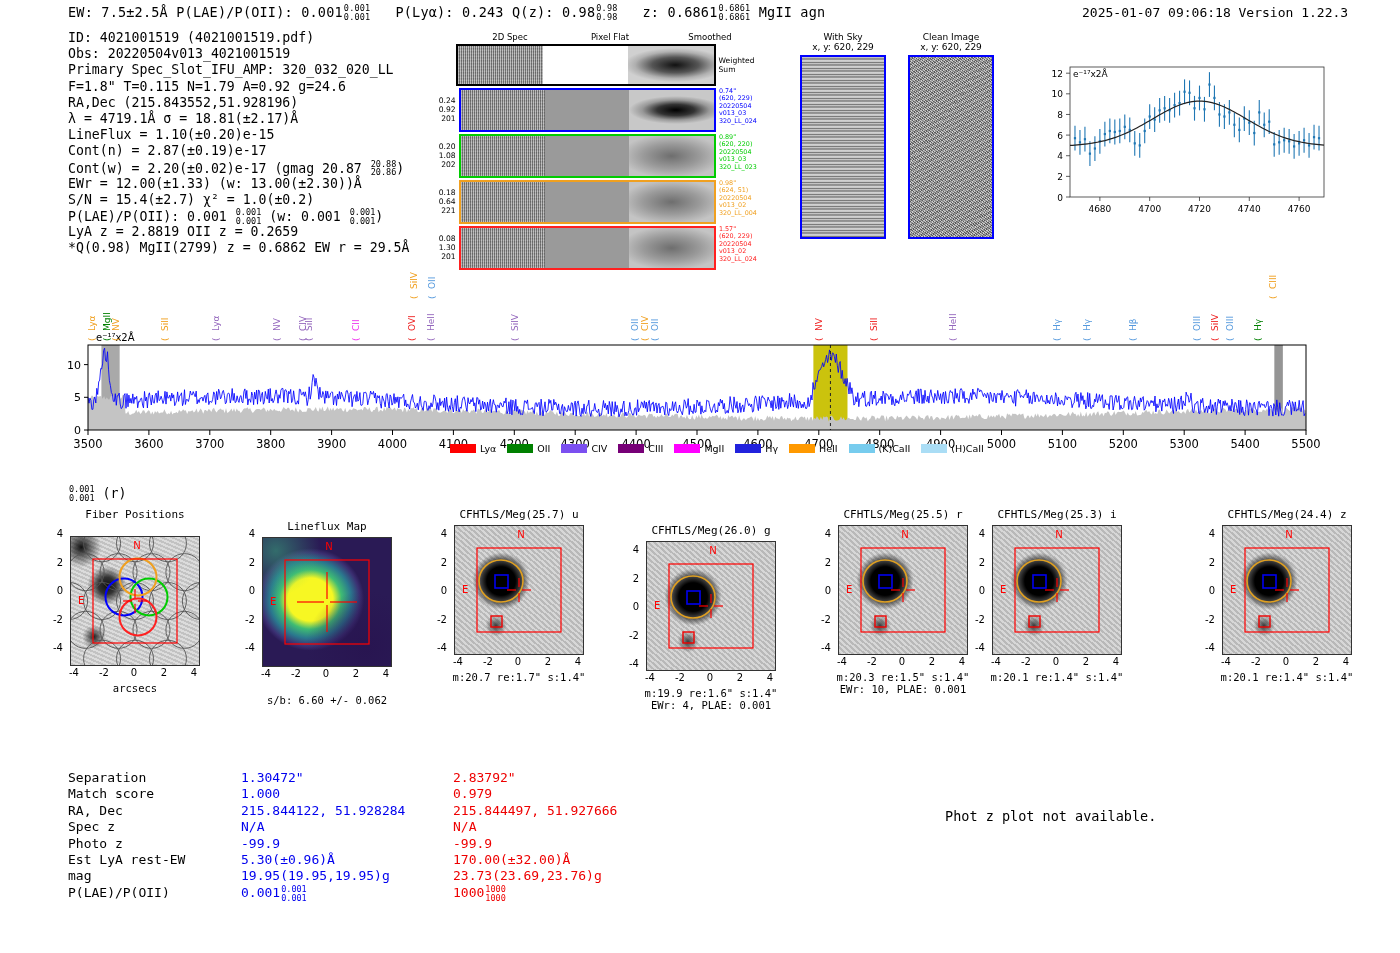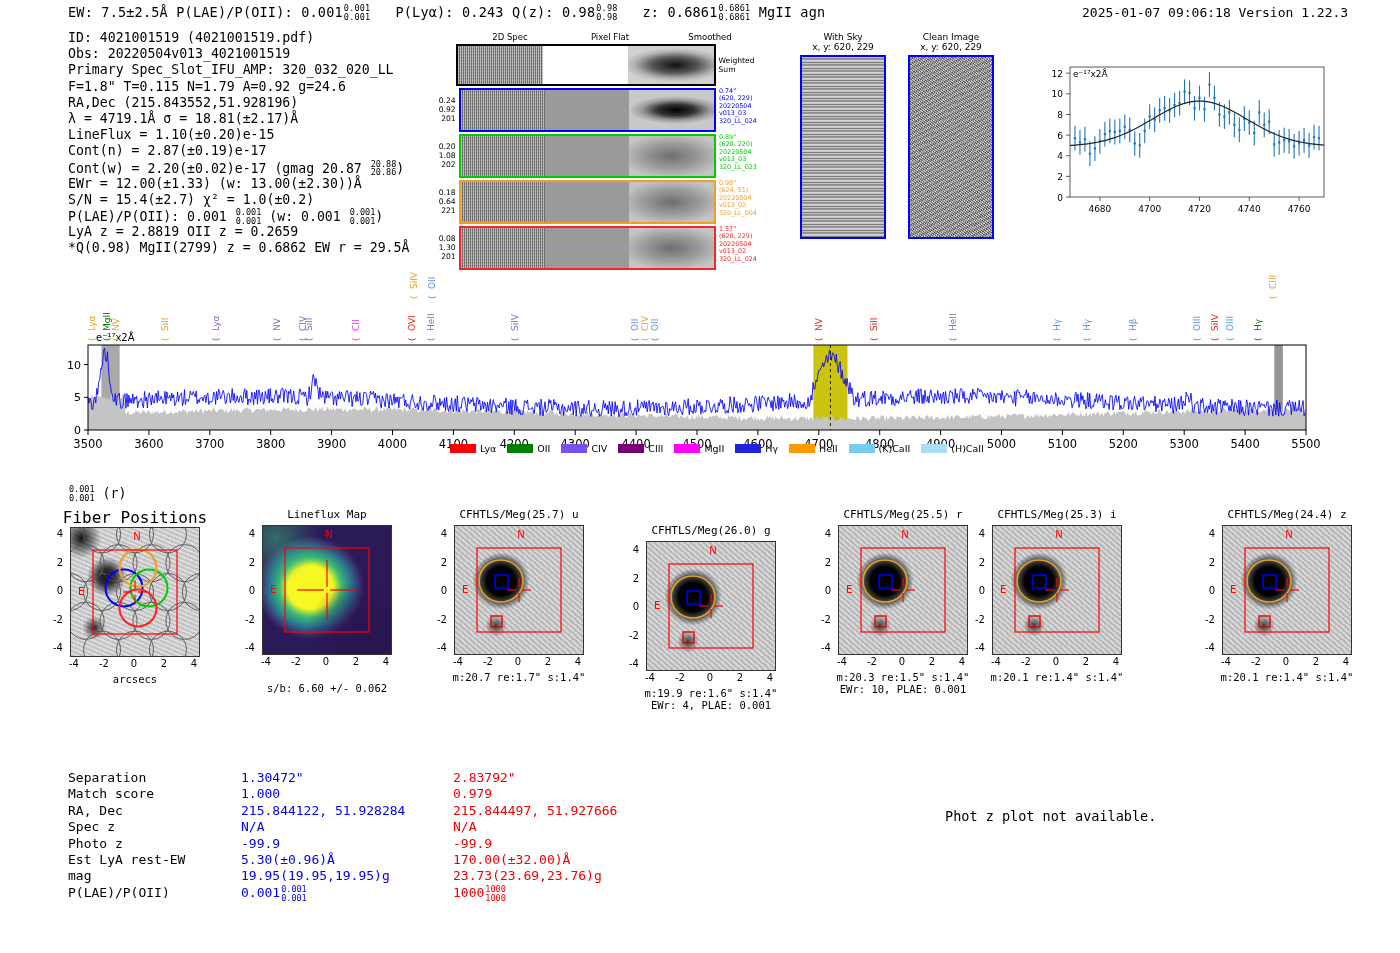--- a/index.html
+++ b/index.html
@@ -539,21 +539,21 @@
     </div>
   </div>
 
 <div class="abs mono nw" id="mega">
   <span class="fracbox"><span style="display:block">0.001</span><span style="display:block">0.001</span></span>
   <span>(r)</span>
 </div>
 
 <div class="abs" id="cutrow" style="left:40px;top:508px;width:1340px;height:230px;">
     <div style="position: absolute; left: 0px; top: 0px; width: 190px;">
-      <div class="cutTitle" style="font-size: 16px; margin-bottom: 0;">Fiber Positions</div>
+      <div class="cutTitle" style="font-size: 11px; margin-bottom: 15px;">Fiber Positions</div>
       <div style="position: relative; margin-left: 30px; width: 128px; height: 128px; border: 1px solid rgb(51, 51, 51); overflow: hidden; background: radial-gradient(circle at 28% 38%, rgb(17, 17, 17) 0%, rgb(51, 51, 51) 7%, rgba(200, 200, 200, 0) 16%), radial-gradient(circle at 8% 8%, rgb(17, 17, 17) 0%, rgba(210, 210, 210, 0) 12%), radial-gradient(circle at 18% 78%, rgb(34, 34, 34) 0%, rgba(210, 210, 210, 0) 8%), repeating-linear-gradient(23deg, rgba(0, 0, 0, 0.1) 0px, rgba(0, 0, 0, 0.1) 2px, rgba(255, 255, 255, 0.1) 2px, rgba(255, 255, 255, 0.1) 4px) rgb(216, 216, 216);">
         <svg width="128" height="128" style="position: absolute; left: 0px; top: 0px;">
           <circle cx="31.07" cy="6.280000000000001" r="18.5" fill="none" stroke="#555" stroke-width="0.9"></circle>
           <circle cx="64" cy="6.280000000000001" r="18.5" fill="none" stroke="#555" stroke-width="0.9"></circle>
           <circle cx="96.93" cy="6.280000000000001" r="18.5" fill="none" stroke="#555" stroke-width="0.9"></circle>
           <circle cx="14.604999999999997" cy="35.14" r="18.5" fill="none" stroke="#555" stroke-width="0.9"></circle>
           <circle cx="47.535" cy="35.14" r="18.5" fill="none" stroke="#555" stroke-width="0.9"></circle>
           <circle cx="80.465" cy="35.14" r="18.5" fill="none" stroke="#555" stroke-width="0.9"></circle>
           <circle cx="113.39500000000001" cy="35.14" r="18.5" fill="none" stroke="#555" stroke-width="0.9"></circle>
           <circle cx="-1.8599999999999994" cy="64" r="18.5" fill="none" stroke="#555" stroke-width="0.9"></circle>
@@ -593,21 +593,21 @@
       <div style="position: relative; margin-left: 30px; width: 128px; height: 14px;">
         <div style="position: absolute; left: 4px; top: 1px; transform: translateX(-50%); font-size: 10px; font-family: &quot;DejaVu Sans&quot;, sans-serif;">-4</div>
         <div style="position: absolute; left: 34px; top: 1px; transform: translateX(-50%); font-size: 10px; font-family: &quot;DejaVu Sans&quot;, sans-serif;">-2</div>
         <div style="position: absolute; left: 64px; top: 1px; transform: translateX(-50%); font-size: 10px; font-family: &quot;DejaVu Sans&quot;, sans-serif;">0</div>
         <div style="position: absolute; left: 94px; top: 1px; transform: translateX(-50%); font-size: 10px; font-family: &quot;DejaVu Sans&quot;, sans-serif;">2</div>
         <div style="position: absolute; left: 124px; top: 1px; transform: translateX(-50%); font-size: 10px; font-family: &quot;DejaVu Sans&quot;, sans-serif;">4</div>
       </div>
       <div class="cutTitle" style="font-size: 10.5px; margin-top: 2px;">arcsecs</div>
     </div>
     <div style="position: absolute; left: 192px; top: 0px; width: 190px;">
-      <div class="cutTitle" style="font-size: 11px; margin-bottom: 4px;">Lineflux Map</div>
+      <div class="cutTitle" style="font-size: 11px; margin-bottom: 4px; margin-top: 12px;">Lineflux Map</div>
       <div style="position: relative; margin-left: 30px; width: 128px; height: 128px; border: 1px solid rgb(51, 51, 51); overflow: hidden; background: radial-gradient(42% 40% at 37% 48%, rgb(247, 247, 35) 0%, rgb(247, 247, 35) 42%, rgb(63, 188, 115) 58%, rgb(42, 120, 142) 76%, rgb(59, 47, 114) 92%, rgb(42, 26, 85) 100%);">
         <div style="position: absolute; inset: 0px; background: radial-gradient(85% 80% at 80% 85%, rgba(40, 20, 80, 0.85) 0%, rgba(40, 20, 80, 0) 55%), radial-gradient(50% 50% at 10% 10%, rgba(60, 190, 130, 0.5) 0%, rgba(0, 0, 0, 0) 70%);"></div>
         <svg width="128" height="128" style="position: absolute; left: 0px; top: 0px;">
           <rect x="22" y="22" width="84" height="84" fill="none" stroke="#ff0000" stroke-width="1.2"></rect>
           <line x1="34" y1="64" x2="61" y2="64" stroke="#ff0000" stroke-width="1.2"></line>
           <line x1="67" y1="64" x2="94" y2="64" stroke="#ff0000" stroke-width="1.2"></line>
           <line x1="64" y1="34" x2="64" y2="61" stroke="#ff0000" stroke-width="1.2"></line>
           <line x1="64" y1="67" x2="64" y2="94" stroke="#ff0000" stroke-width="1.2"></line>
           <text x="66" y="12" fill="#ff0000" font-size="10" text-anchor="middle" font-family="&quot;DejaVu Sans&quot;,sans-serif">N</text>
           <text x="7" y="67" fill="#ff0000" font-size="10" font-family="&quot;DejaVu Sans&quot;,sans-serif">E</text>

